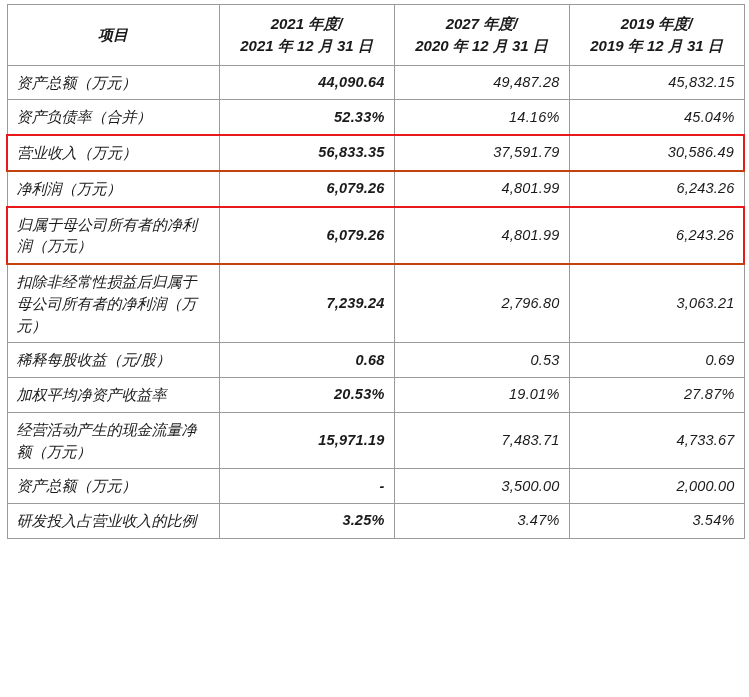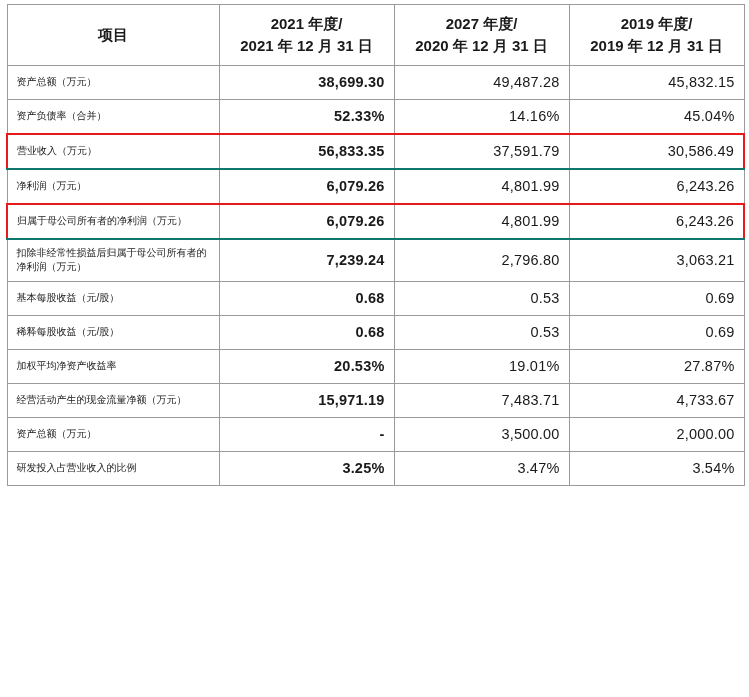--- a/index.html
+++ b/index.html
@@ -10,20 +10,21 @@
   body {
     width: 749px;
     height: 697px;
     font-family: "Liberation Sans", sans-serif;
     color: #1a1a1a;
   }
   .table-wrap {
     padding: 4px 2px 0 6px;
     box-sizing: border-box;
     width: 707px;
+    font-style: italic;
   }
   table.fin {
     border-collapse: collapse;
     width: 737px;
     table-layout: fixed;
     font-size: 14.5px;
   }
   table.fin col.c0 { width: 212px; }
   table.fin col.c1 { width: 175px; }
   table.fin col.c2 { width: 175px; }
@@ -38,33 +39,33 @@
   table.fin thead th {
     text-align: center;
     font-weight: bold;
     font-size: 15px;
     padding: 8px 6px;
   }
   thead .hdr-line { display: block; white-space: nowrap; }
 
   td.label {
     text-align: left;
-    font-size: 10px;
+    font-size: 15px;
   }
   td.num {
     text-align: right;
     font-variant-numeric: tabular-nums;
     letter-spacing: 0.2px;
   }
   td.num.bold { font-weight: bold; }
 
   
   tr.hl td {
     border-top: 2px solid #e8191b;
-    border-bottom: 2px solid #0f766e;
+    border-bottom: 2px solid #c2410c;
   }
   tr.hl td:first-child { border-left: 2px solid #e8191b; }
   tr.hl td:last-child  { border-right: 2px solid #e8191b; }
 </style>
 </head>
 <body>
 
 <div class="table-wrap">
   <table class="fin">
     <colgroup>
@@ -88,21 +89,21 @@
         </th>
         <th>
           <span class="hdr-line">2019 年度/</span>
           <span class="hdr-line">2019 年 12 月 31 日</span>
         </th>
       </tr>
     </thead>
     <tbody id="fin-body">
         <tr>
           <td class="label">资产总额（万元）</td>
-          <td class="num bold">38,699.30</td>
+          <td class="num bold">44,090.64</td>
           <td class="num">49,487.28</td>
           <td class="num">45,832.15</td>
         </tr>
         <tr>
           <td class="label">资产负债率（合并）</td>
           <td class="num bold">52.33%</td>
           <td class="num">14.16%</td>
           <td class="num">45.04%</td>
         </tr>
         <tr class="hl">
@@ -121,26 +122,20 @@
           <td class="label">归属于母公司所有者的净利润（万元）</td>
           <td class="num bold">6,079.26</td>
           <td class="num">4,801.99</td>
           <td class="num">6,243.26</td>
         </tr>
         <tr>
           <td class="label">扣除非经常性损益后归属于母公司所有者的净利润（万元）</td>
           <td class="num bold">7,239.24</td>
           <td class="num">2,796.80</td>
           <td class="num">3,063.21</td>
-        </tr>
-        <tr>
-          <td class="label">基本每股收益（元/股）</td>
-          <td class="num bold">0.68</td>
-          <td class="num">0.53</td>
-          <td class="num">0.69</td>
         </tr>
         <tr>
           <td class="label">稀释每股收益（元/股）</td>
           <td class="num bold">0.68</td>
           <td class="num">0.53</td>
           <td class="num">0.69</td>
         </tr>
         <tr>
           <td class="label">加权平均净资产收益率</td>
           <td class="num bold">20.53%</td>

